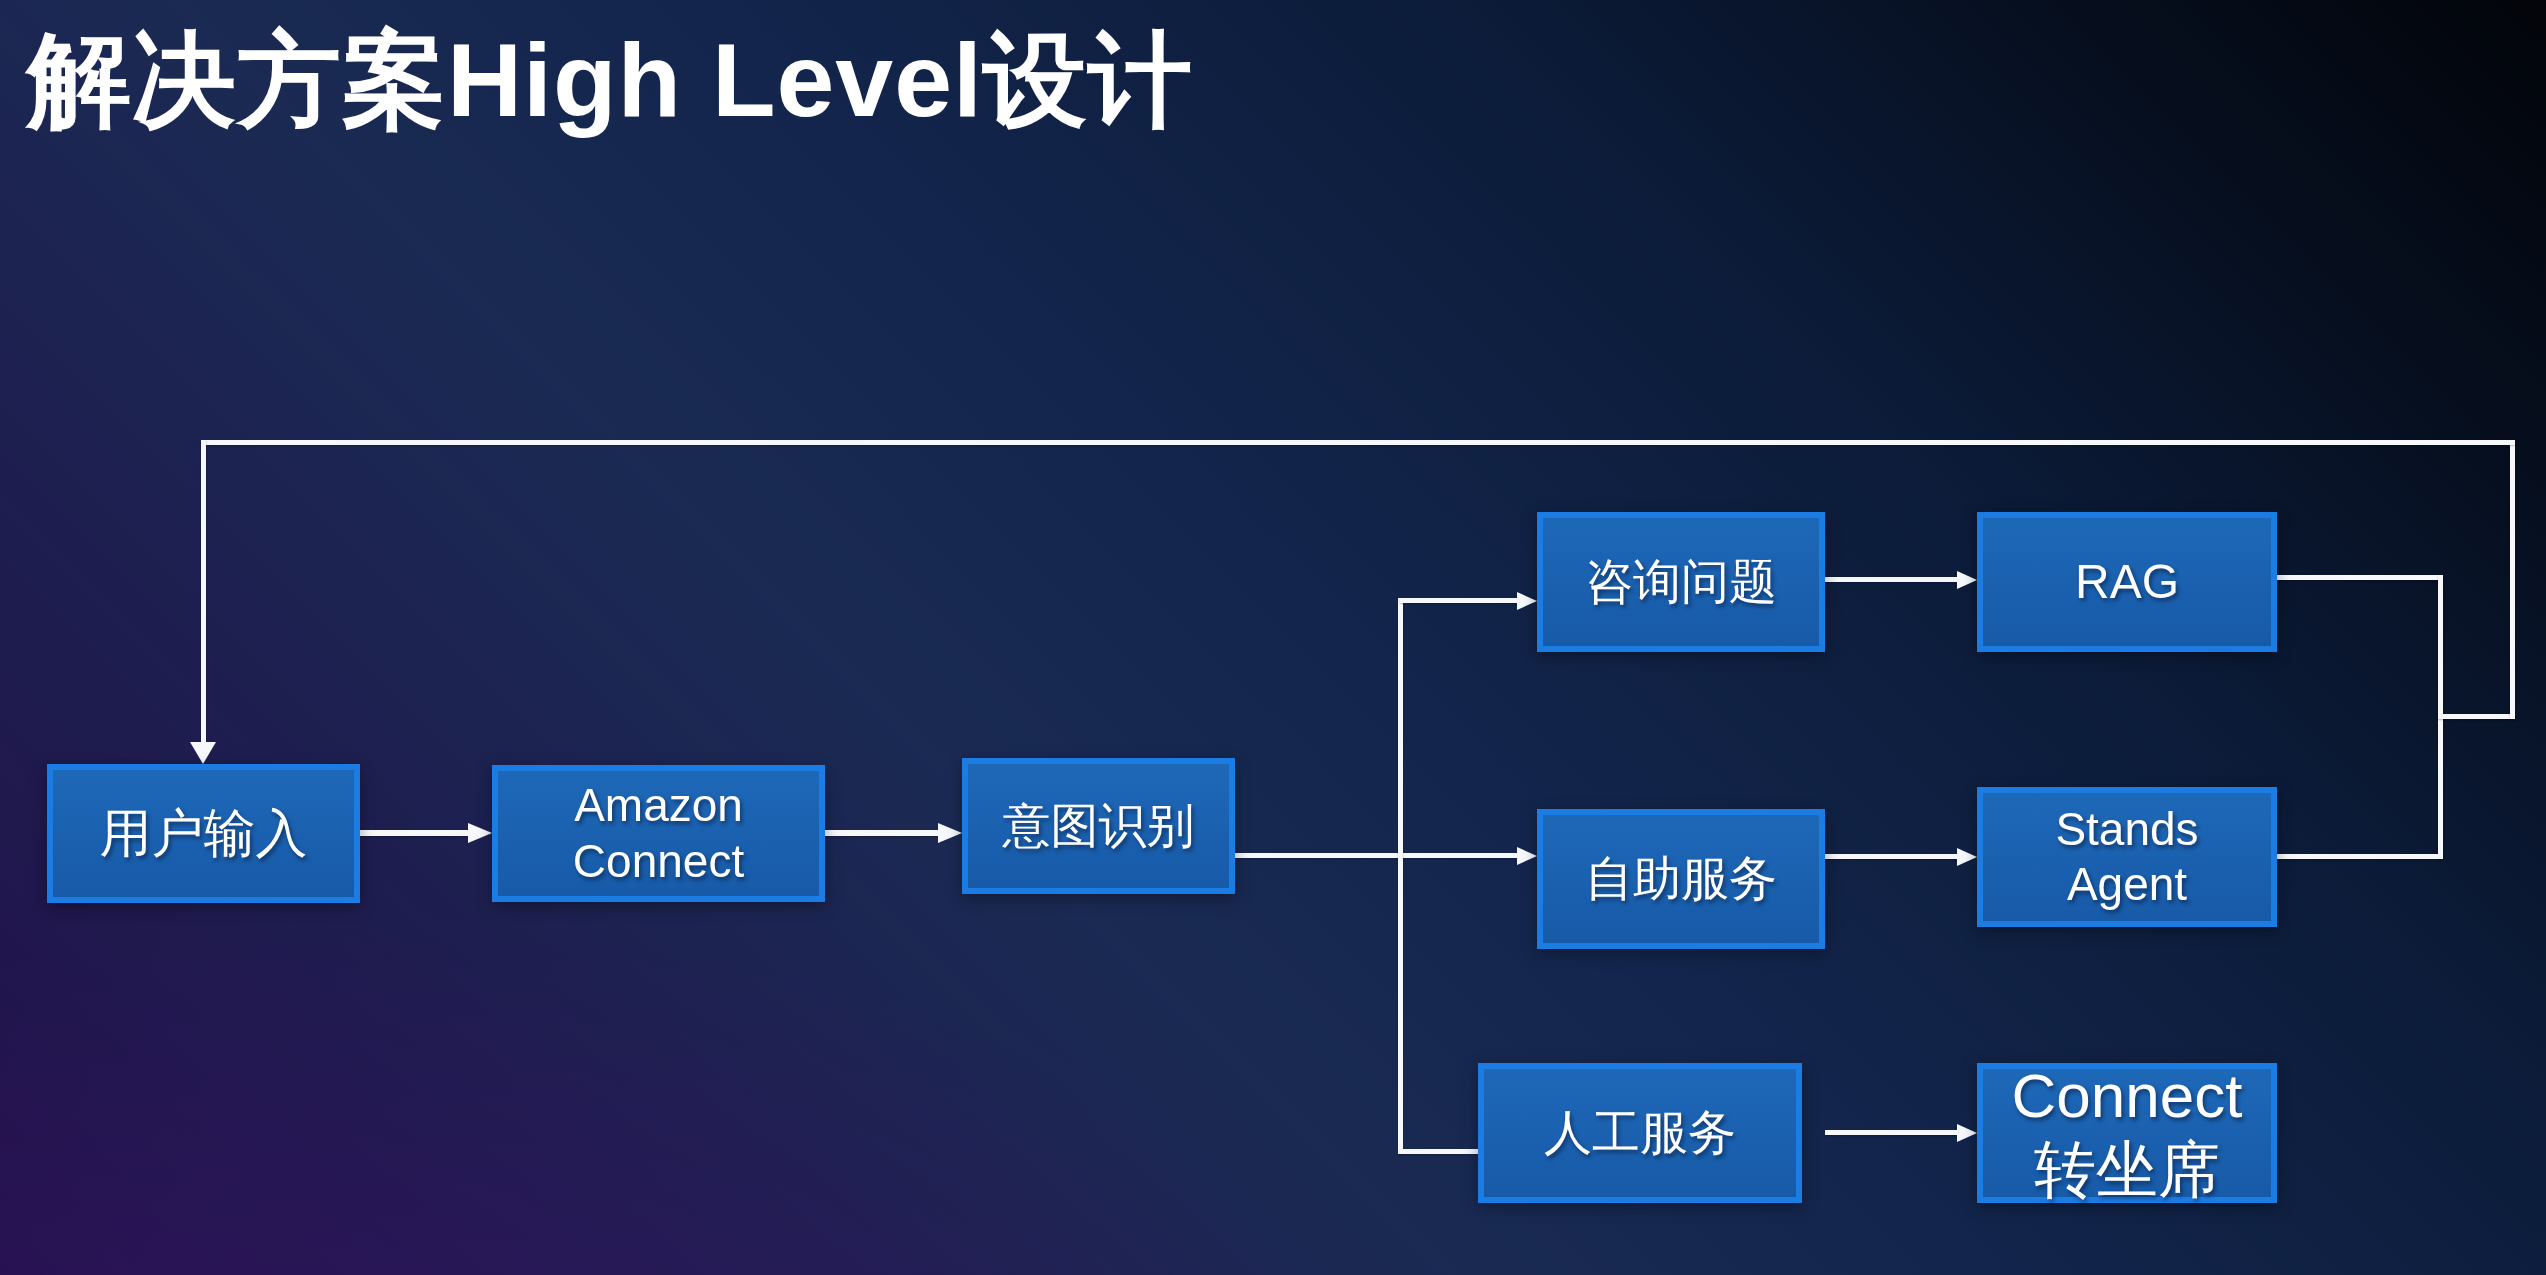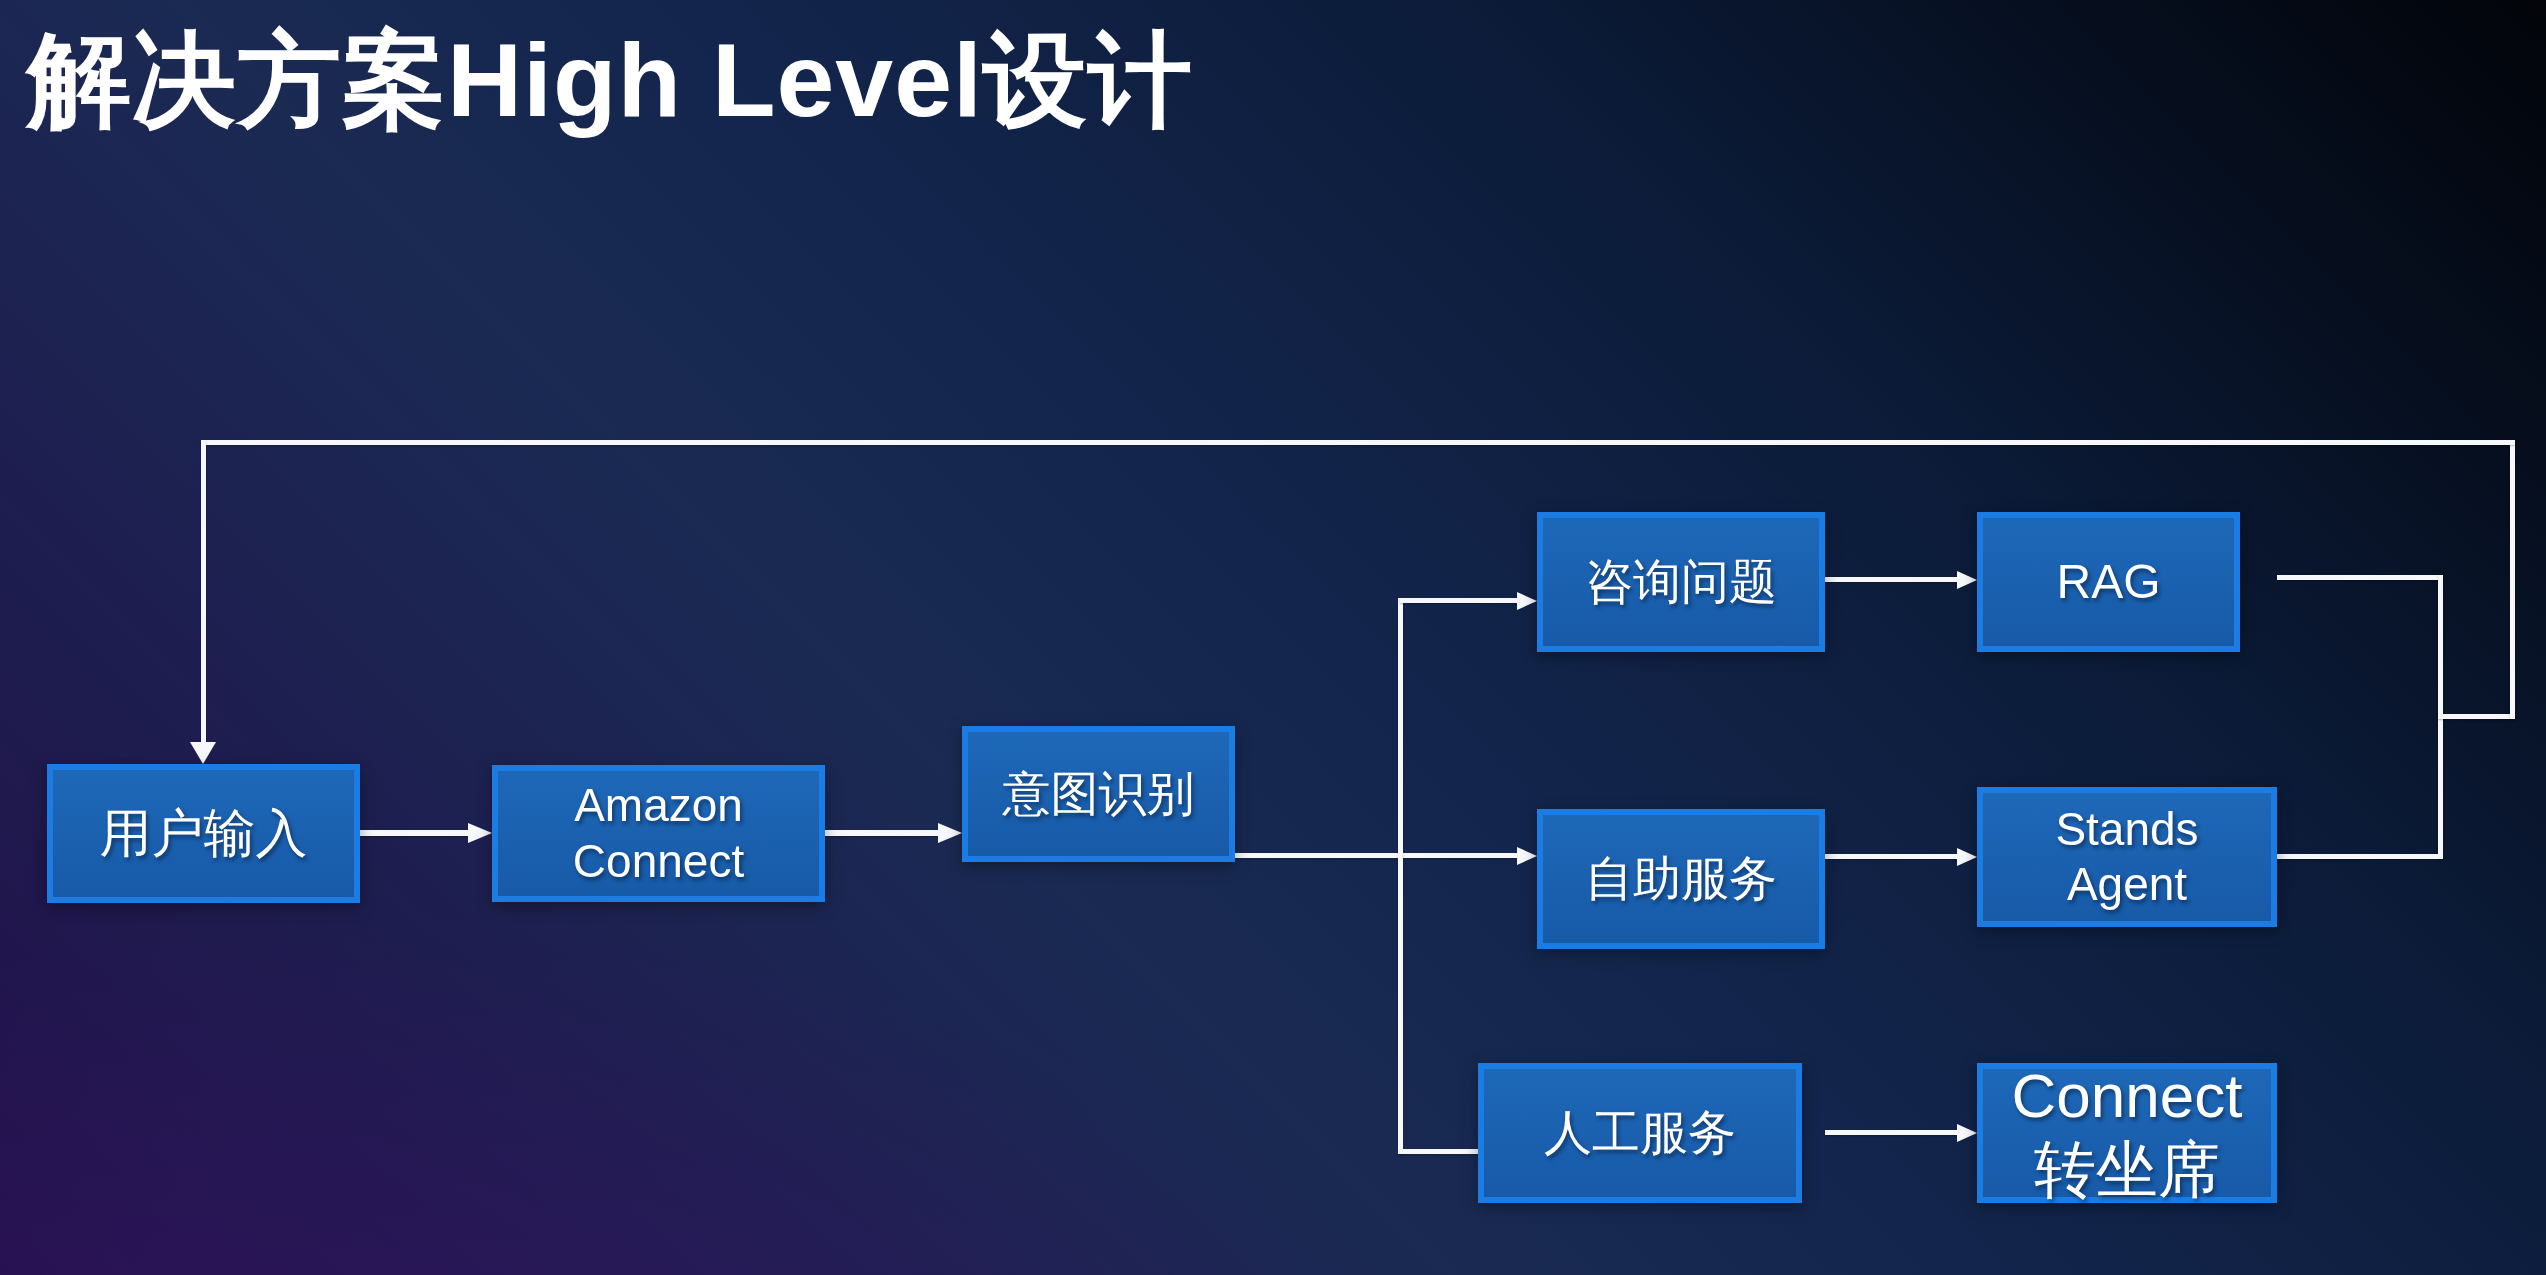--- a/index.html
+++ b/index.html
@@ -84,29 +84,29 @@
     <div class="arr arr--d" style="left:190px;top:742px;"></div>
 
     <div class="node" style="left:47px;top:764px;width:313px;height:139px;font-size:52px;">
       <span>用户输入</span>
     </div>
 
     <div class="node node--pad" style="left:492px;top:765px;width:333px;height:137px;font-size:46px;">
       <span>Amazon Connect</span>
     </div>
 
-    <div class="node" style="left:962px;top:726px;width:273px;height:136px;">
+    <div class="node" style="left:962px;top:758px;width:273px;height:136px;">
       <span>意图识别</span>
     </div>
 
     <div class="node" style="left:1537px;top:512px;width:288px;height:140px;text-align:center;">
       <span>咨询问题</span>
     </div>
 
-    <div class="node" style="left:1977px;top:512px;width:263px;height:140px;">
+    <div class="node" style="left:1977px;top:512px;width:300px;height:140px;">
       <span>RAG</span>
     </div>
 
     <div class="node" style="left:1537px;top:809px;width:288px;height:140px;">
       <span>自助服务</span>
     </div>
 
     <div class="node node--pad" style="left:1977px;top:787px;width:300px;height:140px;font-size:46px;">
       <span>Stands Agent</span>
     </div>

